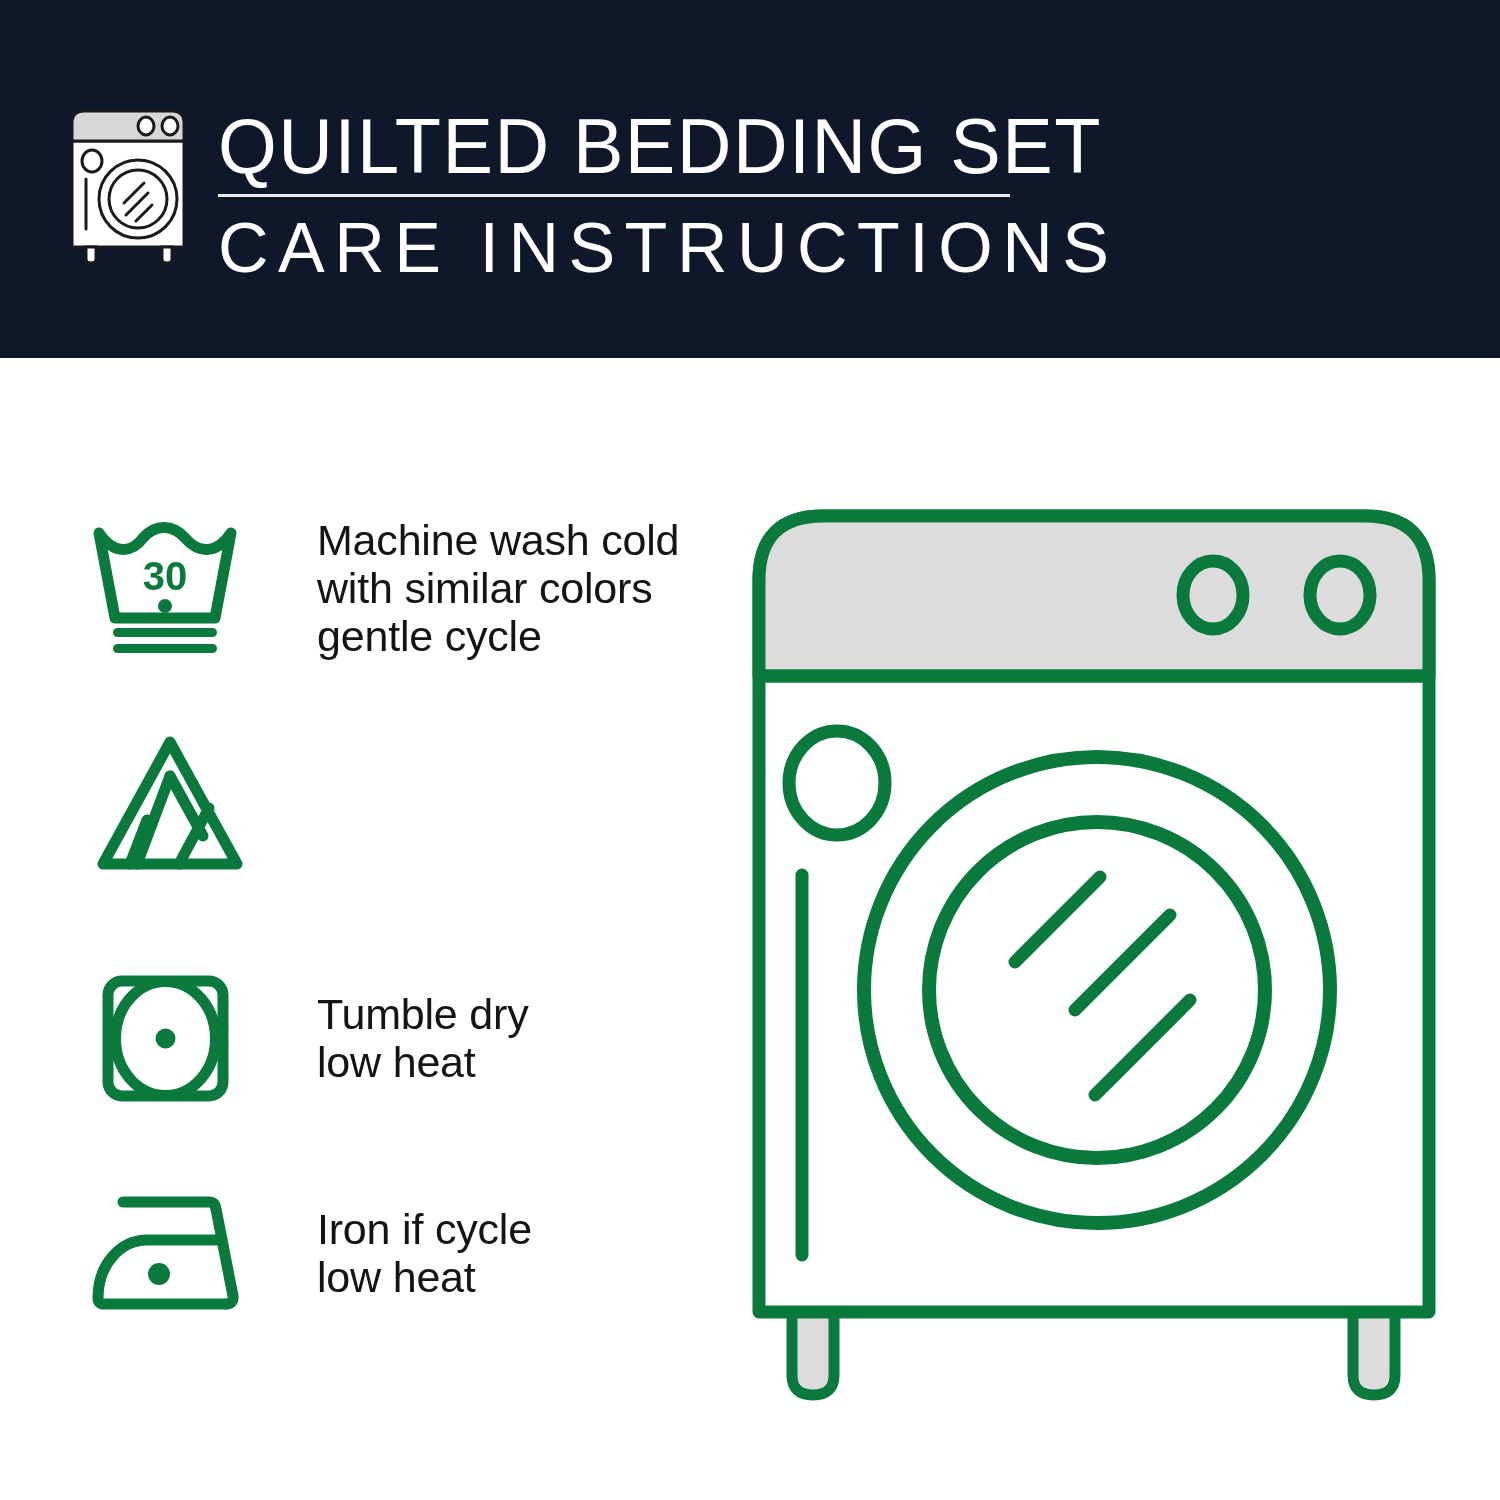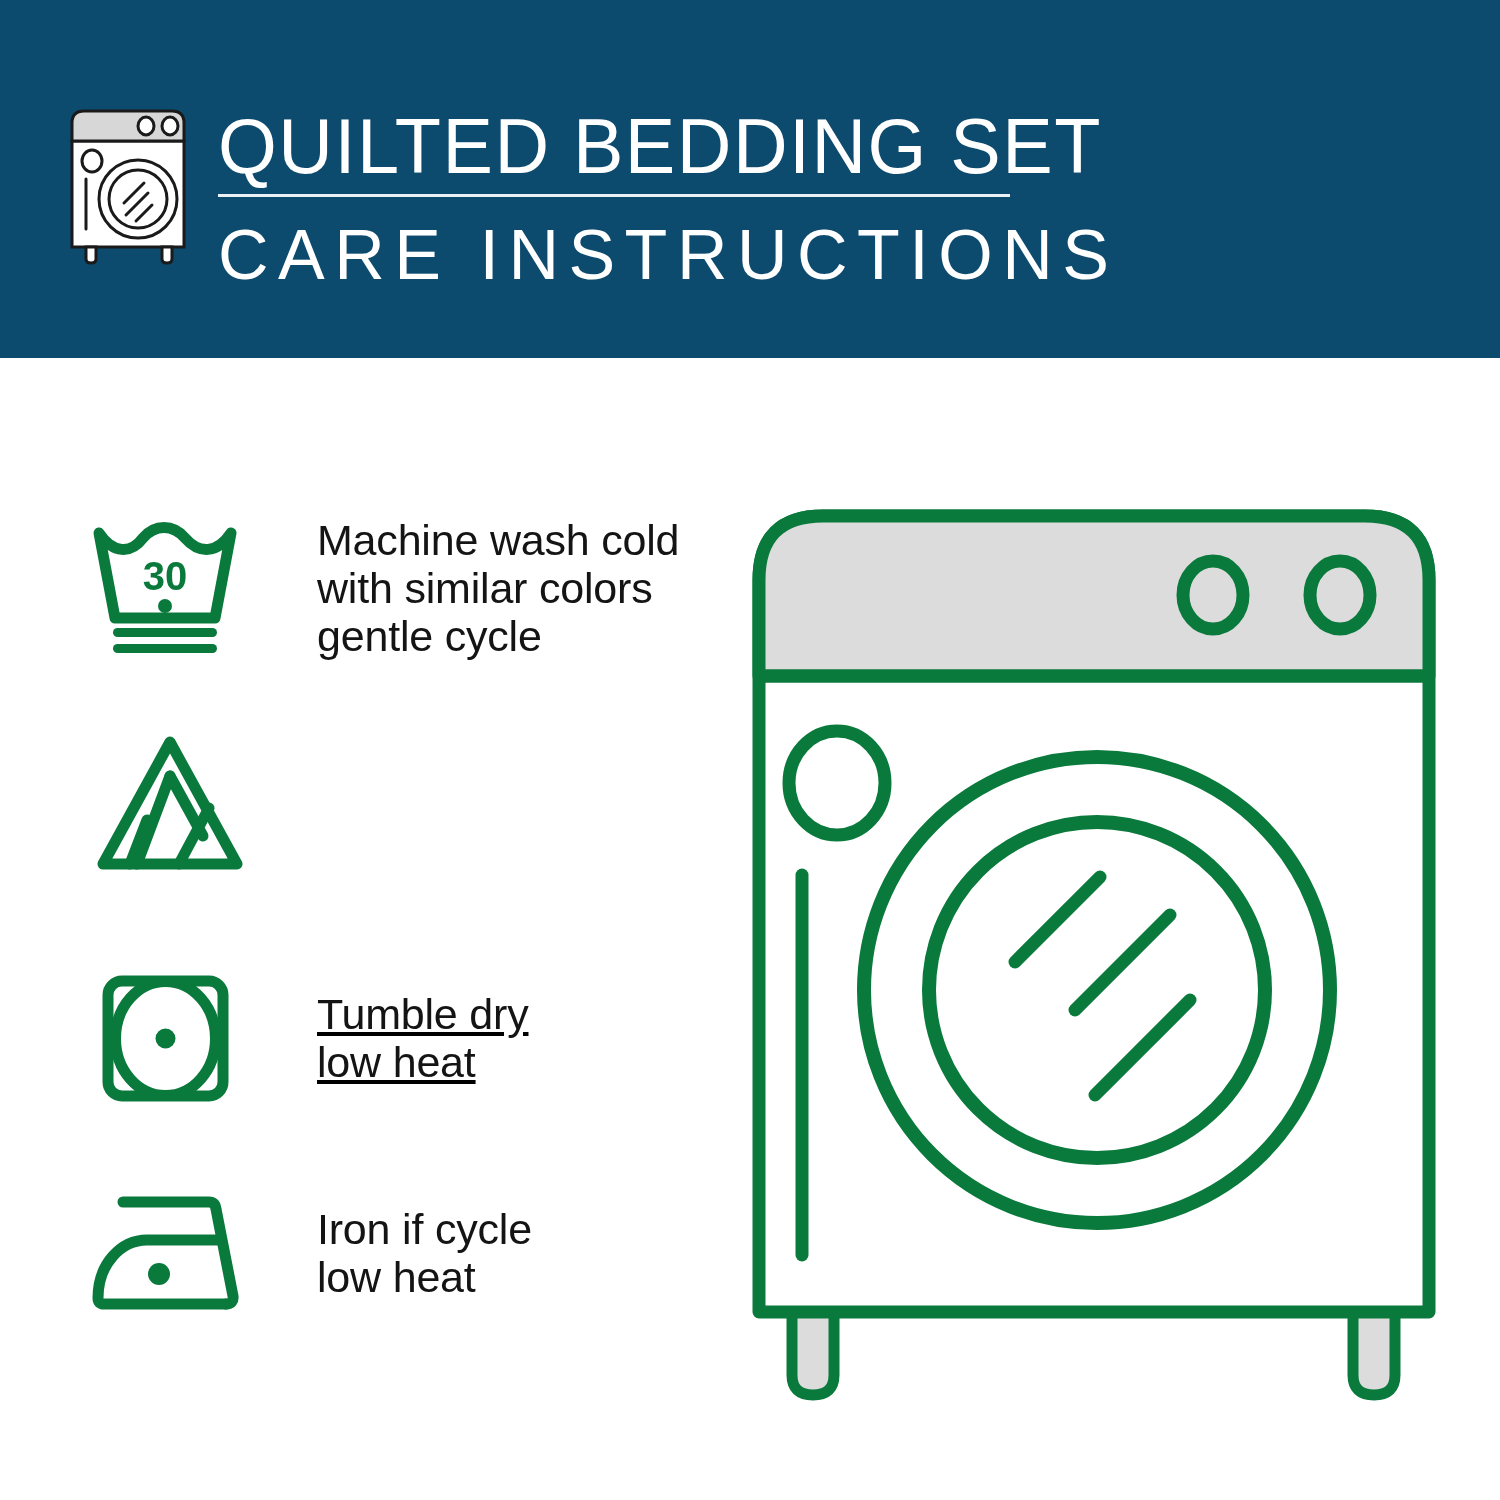--- a/index.html
+++ b/index.html
@@ -15,21 +15,21 @@
     position: relative;
   }
 
   
   .header-band {
     position: absolute;
     left: 0;
     top: 0;
     width: 1500px;
     height: 358px;
-    background: #0c4a6e;
+    background: #0f172a;
   }
   .header-logo {
     position: absolute;
     left: 64px;
     top: 103px;
     width: 136px;
     height: 162px;
   }
   .header-text-wrap {
     position: absolute;
@@ -49,21 +49,21 @@
     transform-origin: left center;
   }
   .title-rule {
     margin-top: 6px;
     width: 792px;
     height: 3px;
     background: #ffffff;
     opacity: 0.92;
   }
   .title-sub {
-    margin-top: 19px;
+    margin-top: 12px;
     font-family: "Liberation Sans", sans-serif;
     font-size: 70px;
     line-height: 78px;
     font-weight: 400;
     color: #ffffff;
     letter-spacing: 9.5px;
     white-space: nowrap;
   }
 
   
@@ -76,21 +76,21 @@
   }
   .care-row {
     position: absolute;
     left: 70px;
     display: flex;
     align-items: center;
     width: 640px;
   }
   .care-row[data-row="0"] { top: 158px; }
   .care-row[data-row="1"] { top: 370px; }
-  .care-row[data-row="2"] { top: 610px; text-decoration: underline; }
+  .care-row[data-row="2"] { top: 610px; }
   .care-row[data-row="3"] { top: 830px; }
 
   .care-icon {
     width: 170px;
     flex: 0 0 170px;
     display: flex;
     align-items: center;
     justify-content: flex-start;
   }
   .care-label {

